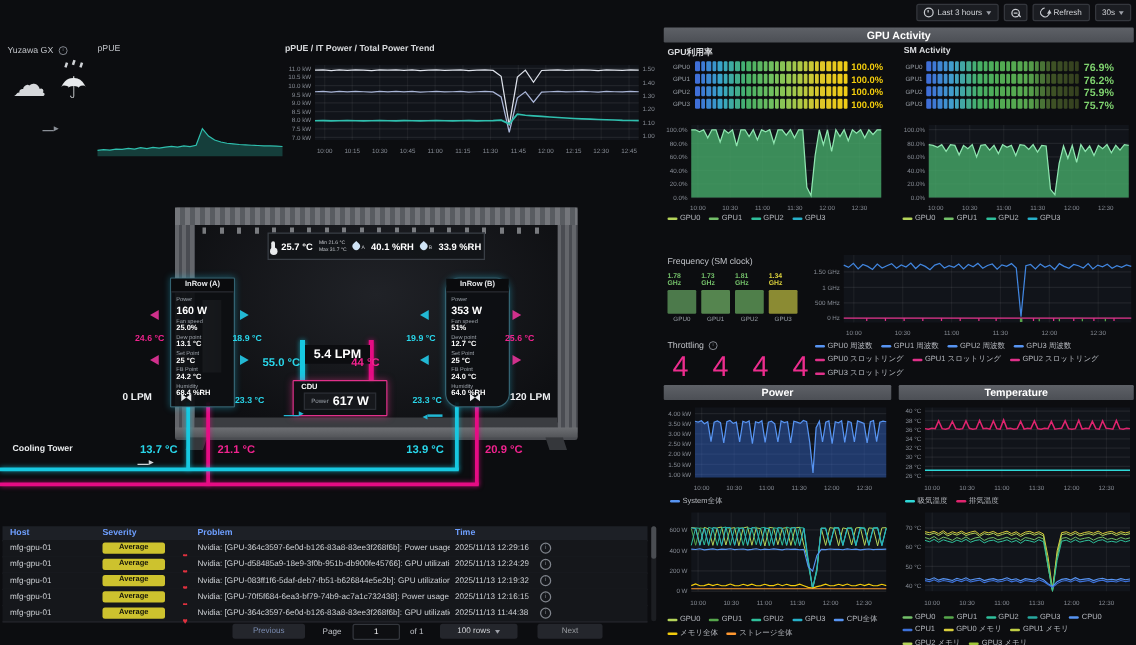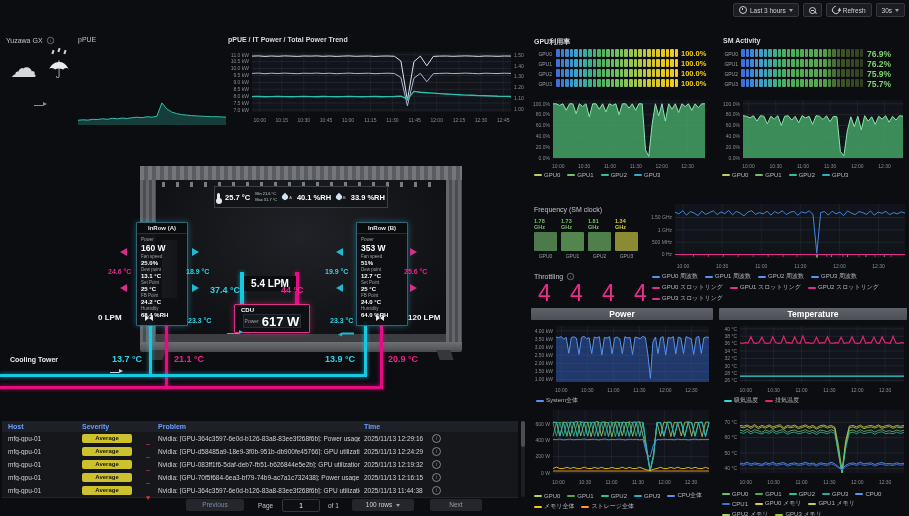--- a/index.html
+++ b/index.html
@@ -240,21 +240,21 @@
       <span class="fl">Set Point</span>
       <span class="fv">25 °C</span>
       <span class="fl">FB Point</span>
       <span class="fv">24.2 °C</span>
       <span class="fl">Humidity</span>
       <span class="fv">68.4 %RH</span>
     </div>
   </div>
 
   
-  <div class="card" style="left:356px;top:222px;width:50px;height:102px;">
+  <div class="card" style="left:356px;top:222px;width:50px;height:102px;border-radius:11px;">
     <div class="ct">InRow (B)</div>
     <div class="cb">
       <span class="fl">Power</span>
       <span class="fv-big">353 W</span>
       <span class="fl">Fan speed</span>
       <span class="fv">51%</span>
       <span class="fl">Dew point</span>
       <span class="fv">12.7 °C</span>
       <span class="fl">Set Point</span>
       <span class="fv">25 °C</span>
@@ -263,29 +263,29 @@
       <span class="fl">Humidity</span>
       <span class="fv">64.0 %RH</span>
     </div>
   </div>
 
   
   
   <div class="abs" style="left:244px;top:276px;width:52px;height:15px;background:#0c0d10;display:flex;align-items:center;justify-content:center;">
     <span style="font-size:10px;font-weight:bold;color:#fff;">5.4 LPM</span>
   </div>
-  <span class="temp-c" style="left:210px;top:285px;font-size:9px;">37.4 °C</span>
+  <span class="temp-c" style="left:210px;top:285px;font-size:9px;">55.0 °C</span>
   <span class="temp-p" style="left:281px;top:285px;font-size:9px;">44 °C</span>
 
   
   <div class="card" style="left:234px;top:304px;width:74px;height:27px;border-color:#e0318a;box-shadow:0 0 6px rgba(224,49,138,0.5);">
     <div style="font-size:6px;font-weight:bold;color:#fff;padding:2px 0 0 6px;">CDU</div>
     <div style="margin:1px 8px;background:#16181c;border:1px solid #2a2d33;height:12px;display:flex;align-items:center;justify-content:center;gap:3px;">
       <span style="font-size:5px;color:#9aa0a8;">Power</span>
-      <span style="font-size:13px;font-weight:bold;color:#fff;">617 W</span>
+      <span style="font-size:10px;font-weight:bold;color:#fff;">617 W</span>
     </div>
   </div>
 
   
   <span class="tri tri-l abs" style="left:120px;top:248px;color:#d0308c;"></span>
   <span class="tri tri-l abs" style="left:120px;top:284px;color:#d0308c;"></span>
   <span class="tri tri-r abs" style="left:192px;top:248px;color:#22b8d4;"></span>
   <span class="tri tri-r abs" style="left:192px;top:284px;color:#22b8d4;"></span>
   <span class="tri tri-l abs" style="left:336px;top:248px;color:#22b8d4;"></span>
   <span class="tri tri-l abs" style="left:336px;top:284px;color:#22b8d4;"></span>
@@ -374,20 +374,21 @@
   <span class="abs" style="left:258px;top:502px;font-size:6.5px;color:#c0c3c8;">Page</span>
   <div class="abs" style="left:282px;top:499px;width:36px;height:11px;background:#0e0f12;border:1px solid #33363c;border-radius:2px;text-align:center;line-height:11px;font-size:6.5px;color:#fff;"><span>1</span></div>
   <span class="abs" style="left:328px;top:502px;font-size:6.5px;color:#c0c3c8;">of 1</span>
   <div class="pgbtn" style="left:352px;top:499px;width:62px;color:#d0d2d6;display:flex;align-items:center;justify-content:center;gap:4px;">
     <span>100 rows</span>
     <span class="chev"></span>
   </div>
   <div class="pgbtn" style="left:430px;top:499px;width:52px;color:#9a9da2;"><span>Next</span></div>
 
   
+  <div class="hdr" style="left:531px;top:22px;width:376px;"><span>GPU Activity</span></div>
 
   <span class="lbl" style="left:534px;top:37px;font-weight:bold;color:#d8dadd;">GPU利用率</span>
   <span class="lbl" style="left:723px;top:37px;font-weight:bold;color:#d8dadd;">SM Activity</span>
 
   
   <span class="rowlbl" style="left:534px;top:51px;">GPU0</span>
   <div class="strip" style="left:556px;top:49px;">
       <div class="cell" style="background: rgb(63, 111, 216);"></div>
       <div class="cell" style="background: rgb(61, 124, 212);"></div>
       <div class="cell" style="background: rgb(60, 137, 209);"></div>

